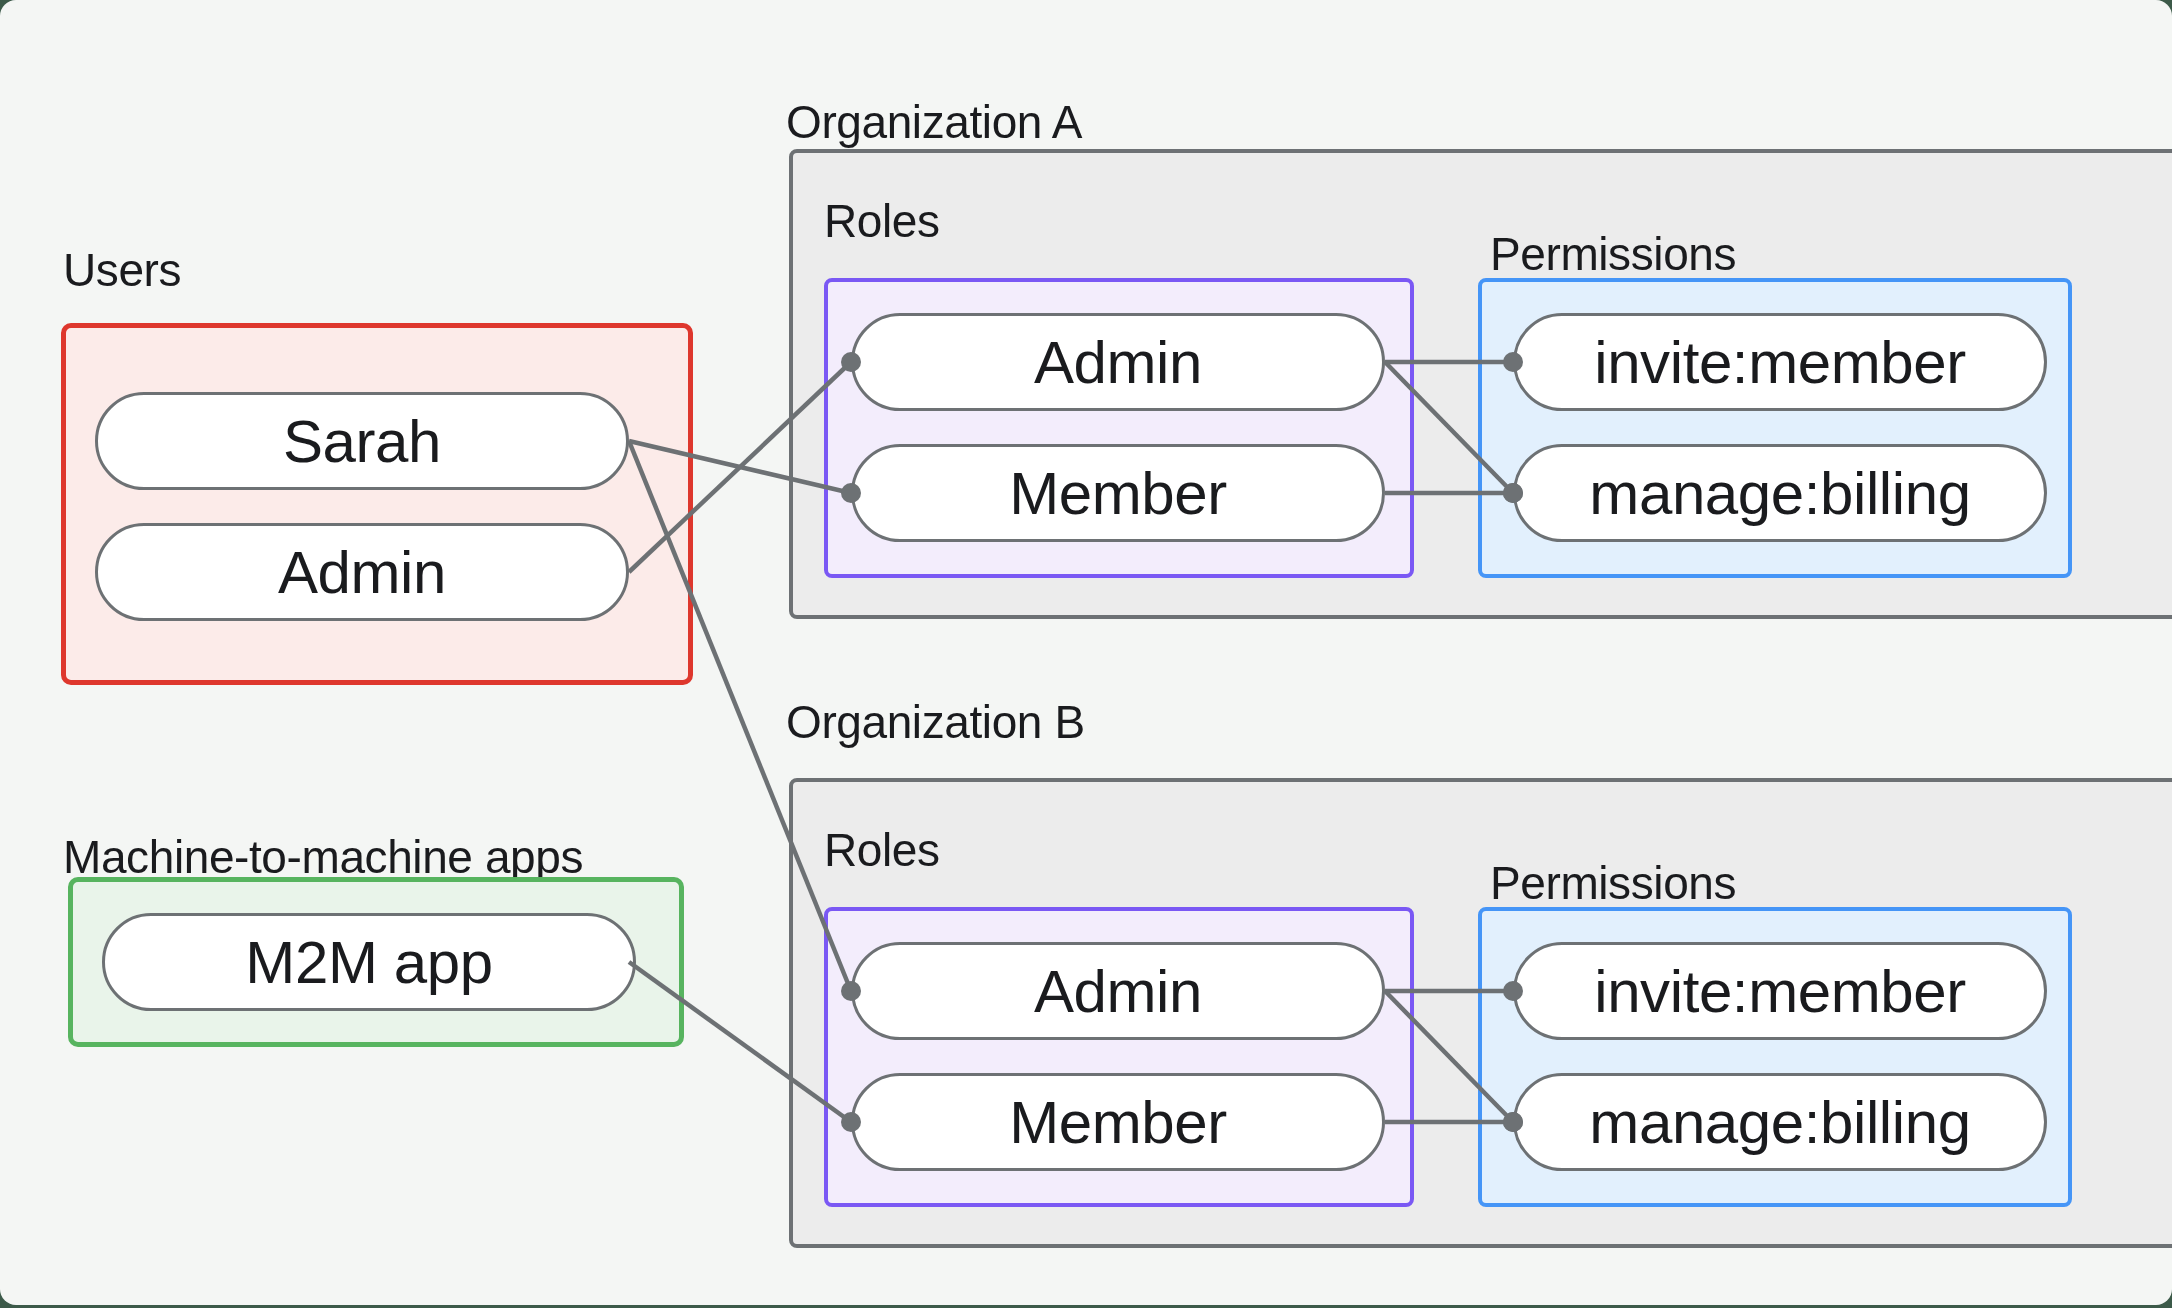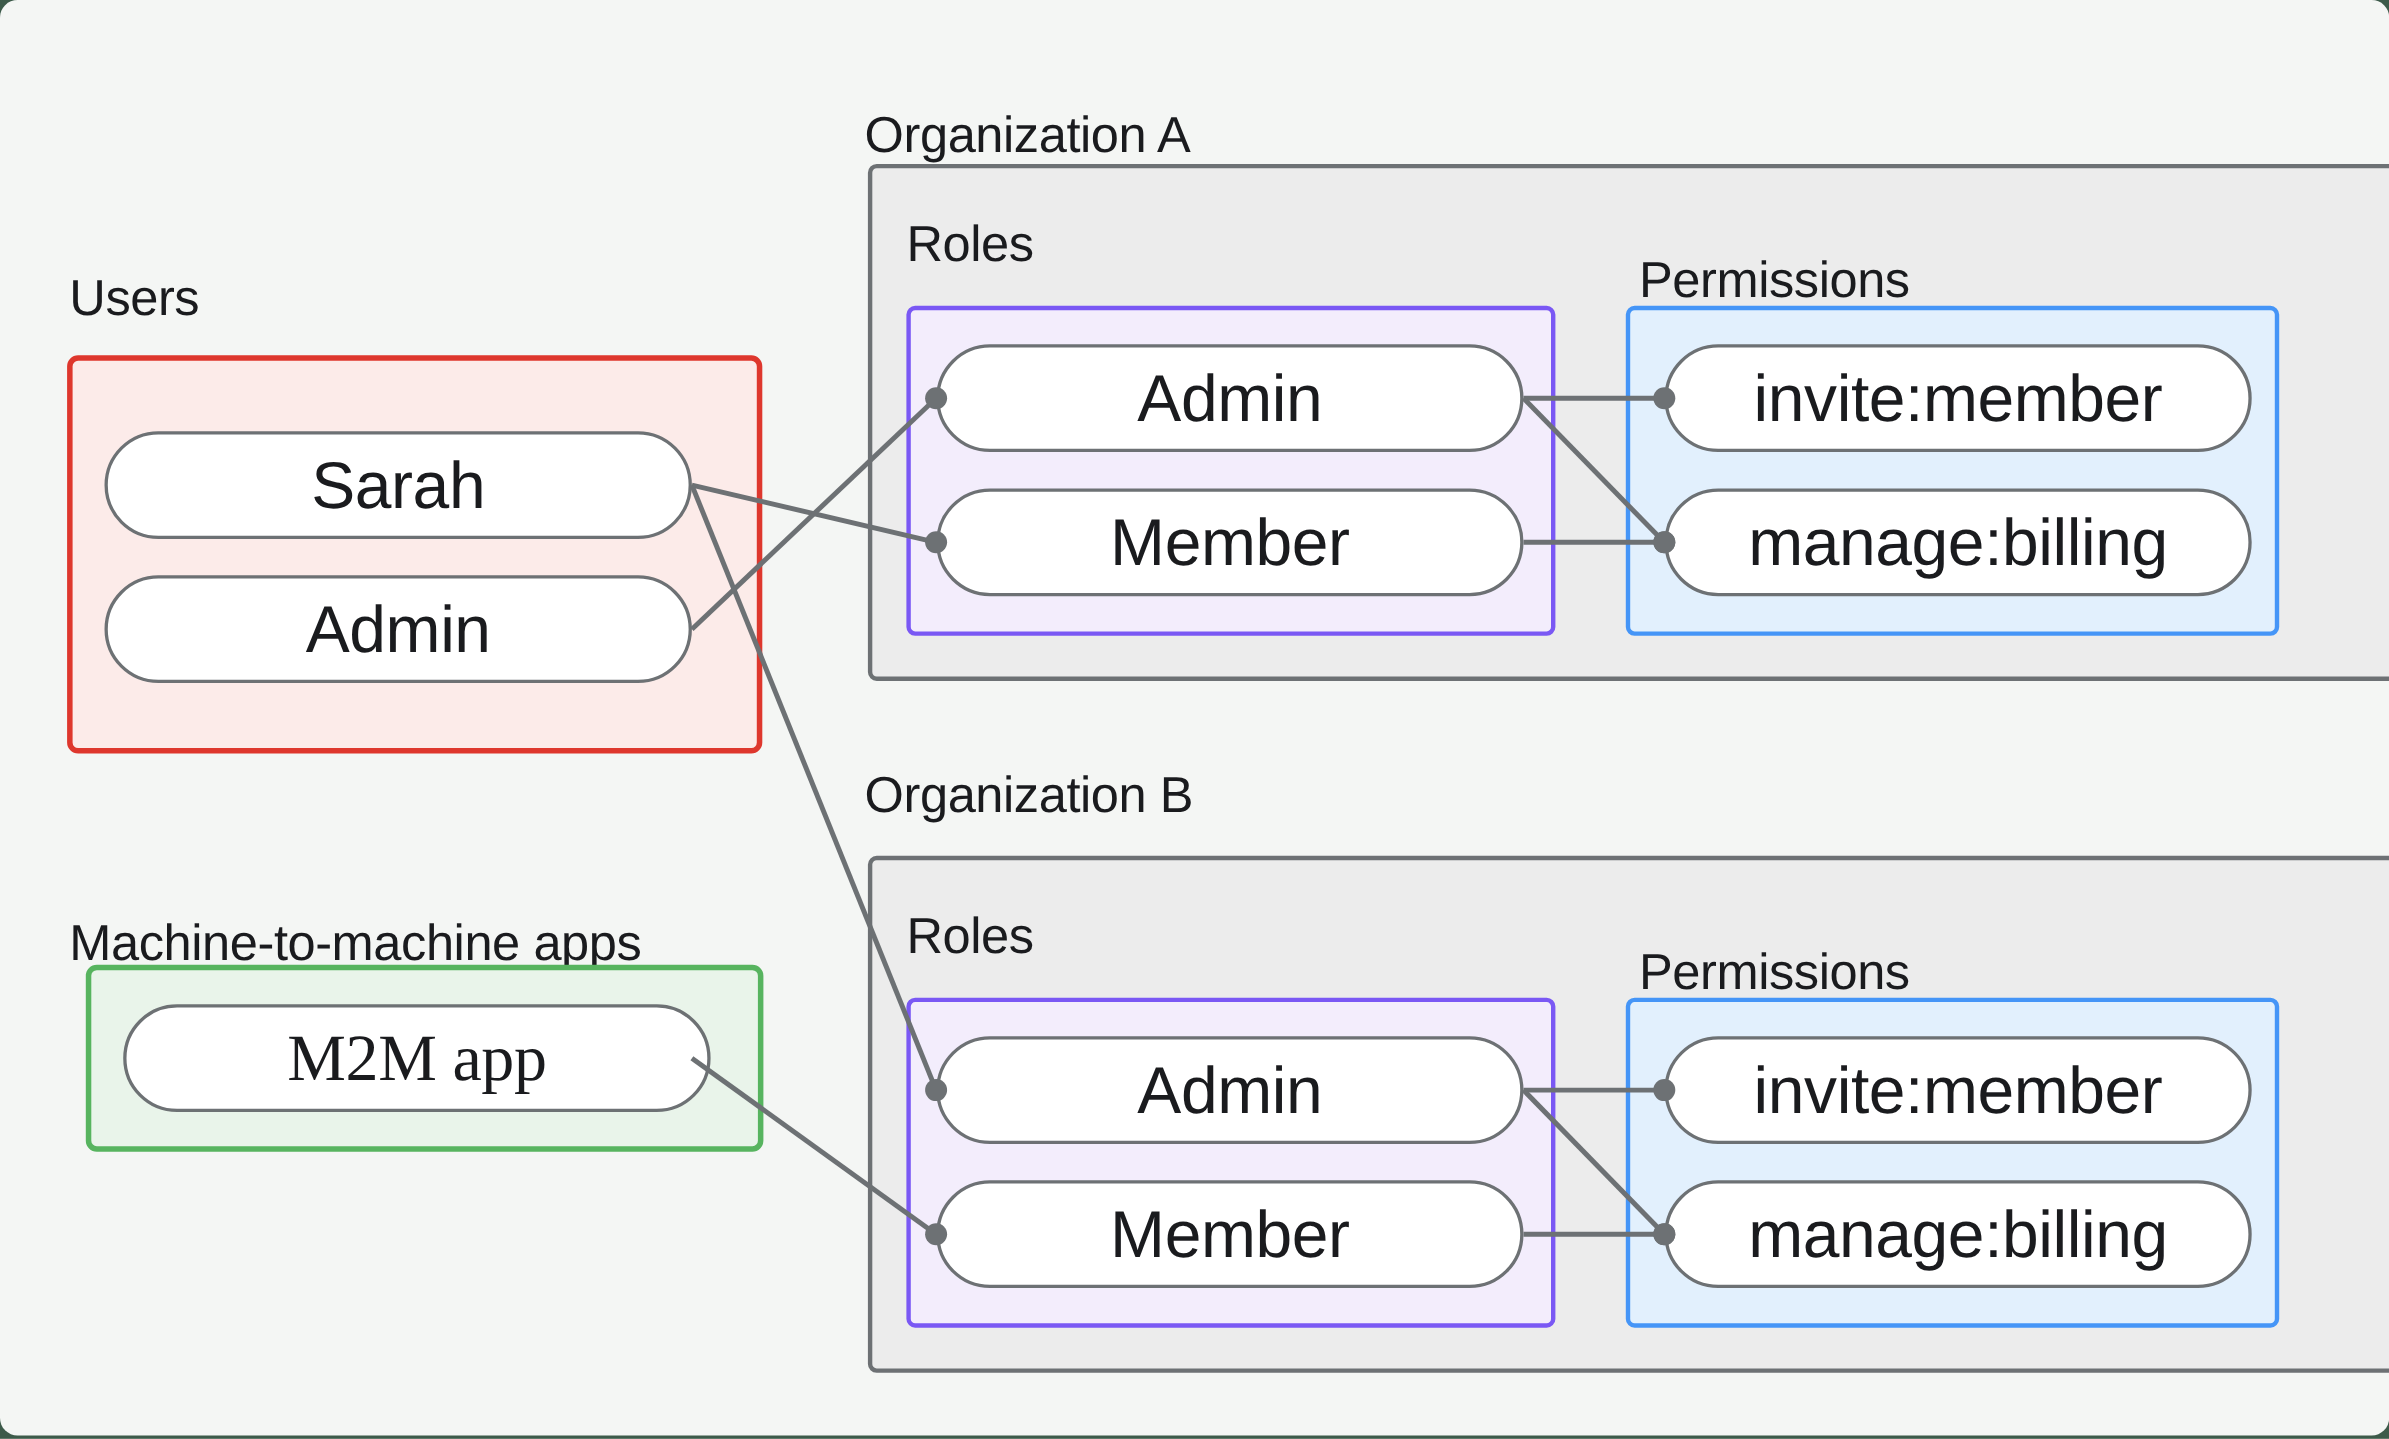--- a/index.html
+++ b/index.html
@@ -30,22 +30,22 @@
   .label-m2m{left:63px;top:791px;margin-top:39px;}
   .title-org-a{left:786px;top:66px;margin-top:29px;}
   .title-org-b{left:786px;top:695px;}
 
   .group-box{position:absolute;border-radius:10px;}
   .users-box{
     left:61px;top:323px;width:632px;height:362px;
     background:var(--red-fill);border:5px solid var(--red-border);
   }
   .m2m-box{
-    left:78px;top:877px;width:616px;height:170px;
-    background:var(--green-fill);border:5px solid var(--green-border);font-family:Liberation Serif, serif;
+    left:68px;top:877px;width:616px;height:170px;
+    background:var(--green-fill);border:5px solid var(--green-border);
   }
   .org-box{
     position:absolute;width:1471px;height:470px;
     background:var(--org-fill);border:4px solid var(--gray-border);border-radius:8px;
   }
   .org-a{left:789px;top:149px;}
   .org-b{left:789px;top:778px;}
 
   .inner-label{
     position:absolute;font-size:46px;font-weight:500;color:var(--ink);

